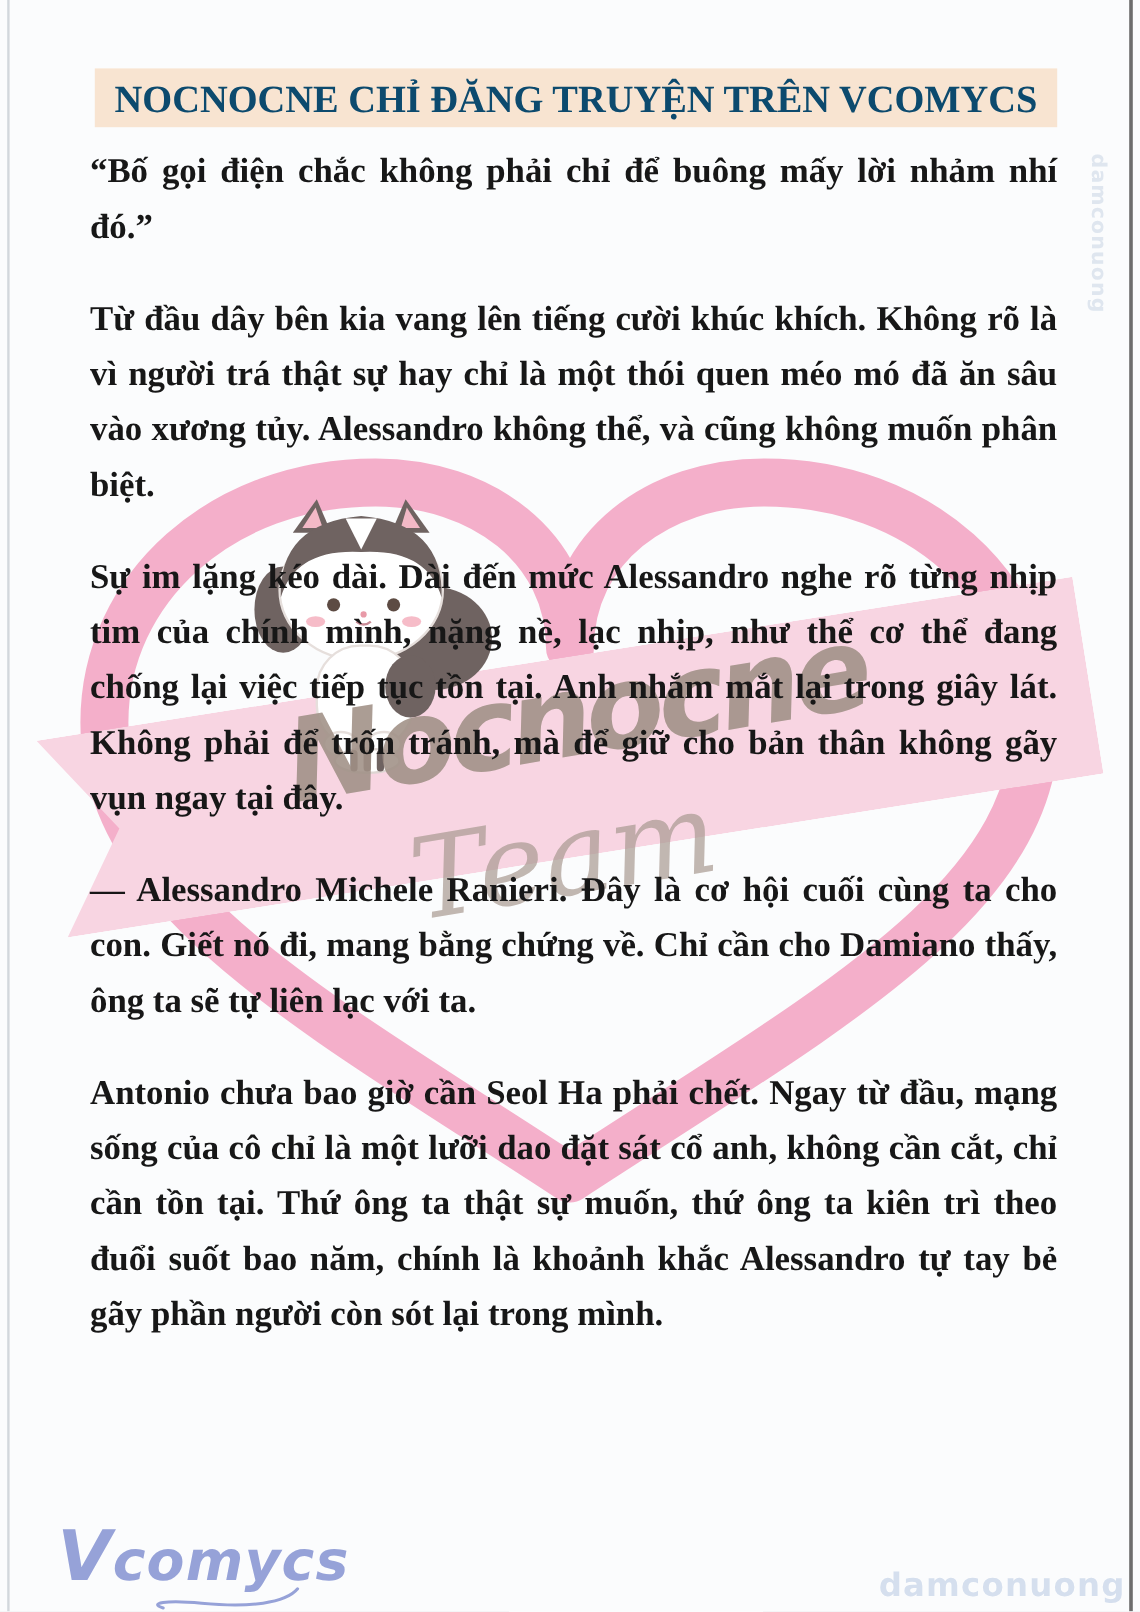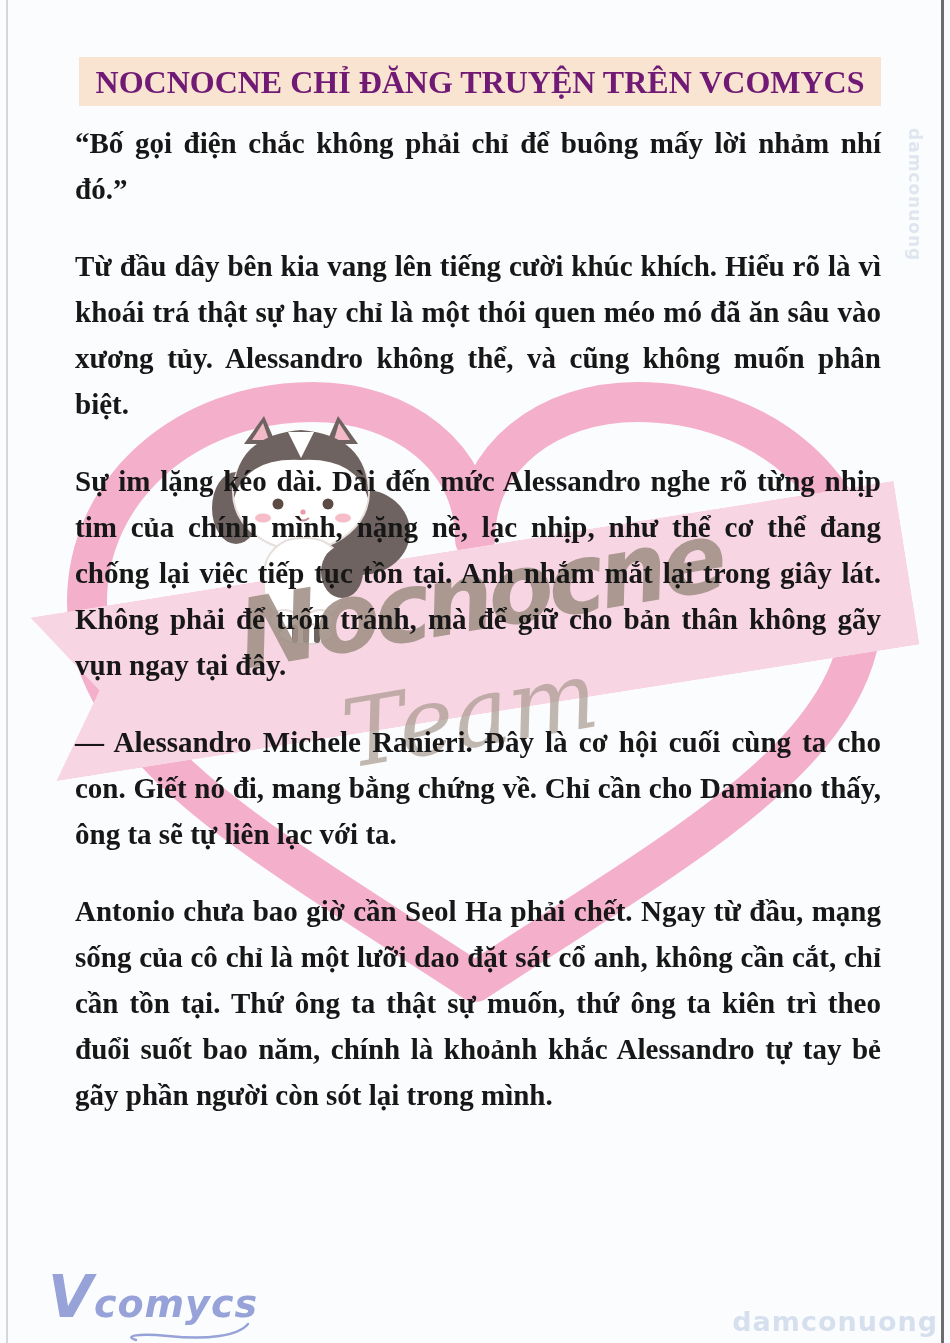--- a/index.html
+++ b/index.html
@@ -33,35 +33,35 @@
     font-size:94px;color:#a99a91;opacity:.70;white-space:nowrap;
   }
 
   
   .txt{position:absolute;z-index:2;}
   .header-banner{
     left:79px;top:57px;width:802px;height:49px;background:#f8e4d1;
     display:flex;align-items:center;justify-content:center;
   }
   .header-banner span{
-    font-weight:bold;font-size:32px;color:#701a75;line-height:1;
+    font-weight:bold;font-size:32px;color:#0c4a6e;line-height:1;
     font-family:"Liberation Serif","DejaVu Serif",serif;white-space:nowrap;
   }
   .content{left:75px;top:120px;width:806px;}
   .content p{
     margin:0 0 31px 0;font-size:29px;line-height:46px;font-weight:bold;
     color:#171717;text-align:justify;text-justify:inter-word;
   }
   .content p:last-child{margin-bottom:0;}
 
   
   .logo{
     left:48px;top:1268px;width:280px;
     font-family:"DejaVu Sans",sans-serif;font-style:italic;font-weight:bold;
-    color:#96a2d8;font-size:38px;line-height:1;
+    color:#96a2d8;font-size:46px;line-height:1;
   }
   .logo .logo-text{display:block;letter-spacing:1px;}
   .logo .logo-text::first-letter{font-size:58px;}
   .logo svg{display:block;margin:-6px 0 0 40px;}
   .dcn-br{
     left:auto;right:12px;top:1306px;
     font-family:"DejaVu Sans",sans-serif;font-weight:bold;
     font-size:27px;color:#d5dfee;letter-spacing:1px;
     text-shadow:0 0 2px #ffffff;
   }
@@ -120,21 +120,21 @@
 
   <div class="wm wm-title" style="position:absolute;">Nocnocne</div>
   <div class="wm wm-sub" style="position:absolute;">Team</div>
 
   <div class="txt header-banner" style="position:absolute;">
     <span>NOCNOCNE CHỈ ĐĂNG TRUYỆN TRÊN VCOMYCS</span>
   </div>
 
   <div class="txt content" style="position:absolute;">
     <p>“Bố gọi điện chắc không phải chỉ để buông mấy lời nhảm nhí đó.”</p>
-    <p>Từ đầu dây bên kia vang lên tiếng cười khúc khích. Hiểu rõ là vì khoái trá thật sự hay chỉ là một thói quen méo mó đã ăn sâu vào xương tủy. Alessandro không thể, và cũng không muốn phân biệt.</p>
+    <p>Từ đầu dây bên kia vang lên tiếng cười khúc khích. Không rõ là vì người trá thật sự hay chỉ là một thói quen méo mó đã ăn sâu vào xương tủy. Alessandro không thể, và cũng không muốn phân biệt.</p>
     <p>Sự im lặng kéo dài. Dài đến mức Alessandro nghe rõ từng nhịp tim của chính mình, nặng nề, lạc nhịp, như thể cơ thể đang chống lại việc tiếp tục tồn tại. Anh nhắm mắt lại trong giây lát. Không phải để trốn tránh, mà để giữ cho bản thân không gãy vụn ngay tại đây.</p>
     <p>— Alessandro Michele Ranieri. Đây là cơ hội cuối cùng ta cho con. Giết nó đi, mang bằng chứng về. Chỉ cần cho Damiano thấy, ông ta sẽ tự liên lạc với ta.</p>
     <p>Antonio chưa bao giờ cần Seol Ha phải chết. Ngay từ đầu, mạng sống của cô chỉ là một lưỡi dao đặt sát cổ anh, không cần cắt, chỉ cần tồn tại. Thứ ông ta thật sự muốn, thứ ông ta kiên trì theo đuổi suốt bao năm, chính là khoảnh khắc Alessandro tự tay bẻ gãy phần người còn sót lại trong mình.</p>
   </div>
 
   <div class="txt logo" style="position:absolute;">
     <span class="logo-text">Vcomycs</span>
     <svg width="200" height="22" viewBox="0 0 200 22">
       <path d="M160,4 C150,16 120,20 80,16 C50,13 35,16 48,20" fill="none" stroke="#96a2d8" stroke-width="2.5" stroke-linecap="round"></path>
     </svg>

